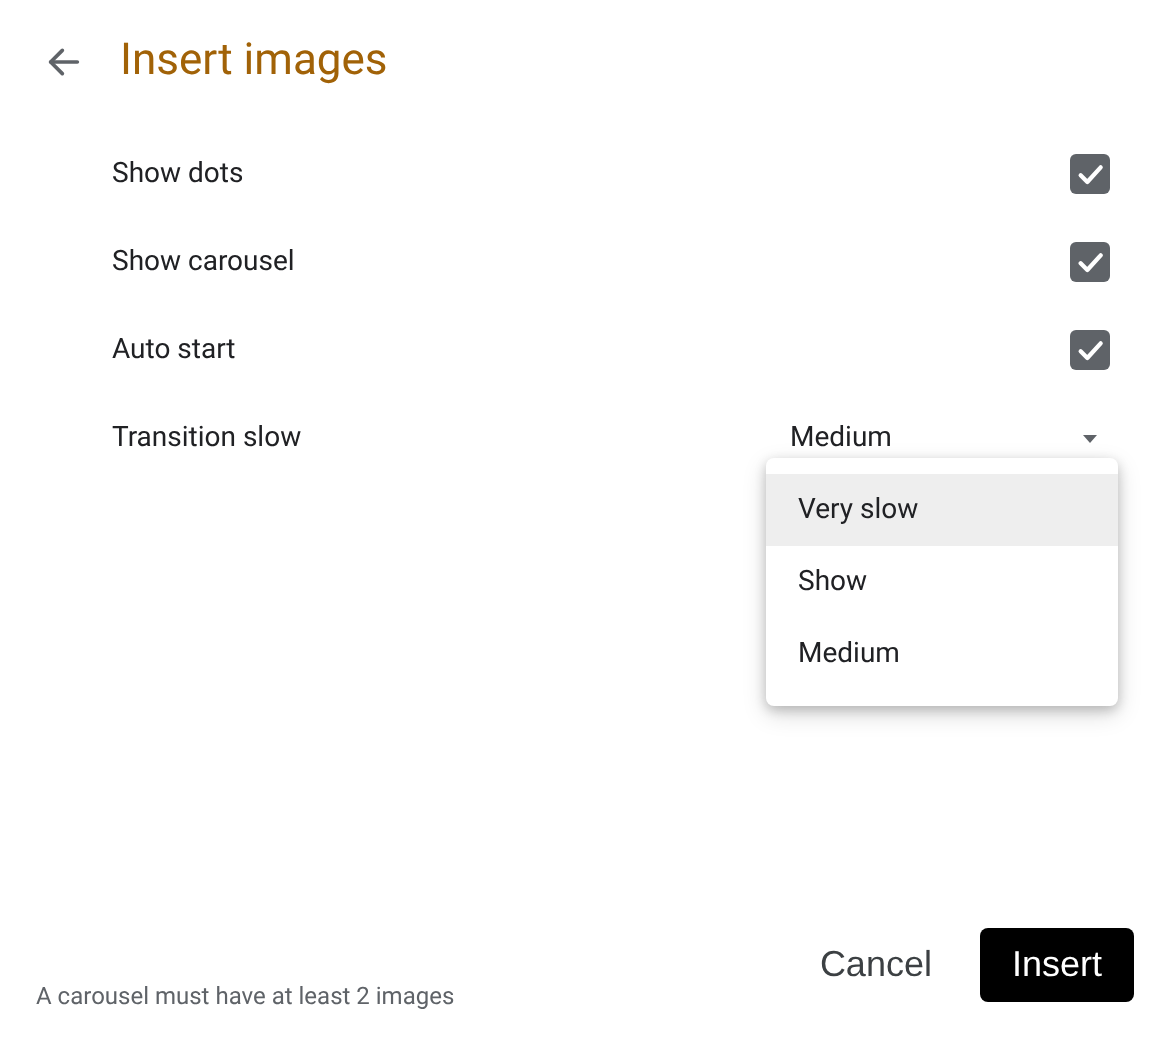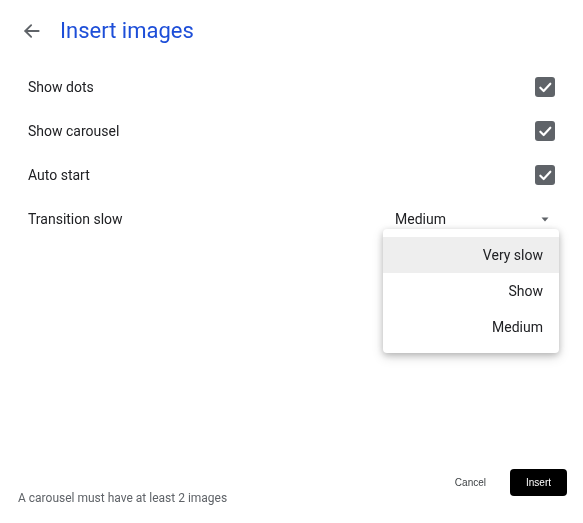--- a/index.html
+++ b/index.html
@@ -26,34 +26,35 @@
       height: 24px;
       display: flex;
       align-items: center;
       justify-content: center;
       cursor: pointer;
       color: #5f6368;
     }
     .title {
       font-size: 22px;
       font-weight: 400;
-      color: #1d4ed8;
+      color: #a16207;
     }
     .content {
       padding: 4px 28px 0 28px;
     }
     .row {
       display: flex;
       align-items: center;
       justify-content: space-between;
       height: 44px;
     }
     .row-label {
       font-size: 14px;
       color: #202124;
+      margin-left: 28px;
     }
     .checkbox {
       width: 20px;
       height: 20px;
       border-radius: 3px;
       background: #5f6368;
       display: flex;
       align-items: center;
       justify-content: center;
       cursor: pointer;
@@ -80,21 +81,20 @@
     .dropdown {
       position: absolute;
       top: 229px;
       right: 24px;
       width: 176px;
       background: #fff;
       box-shadow: 0 2px 6px rgba(0,0,0,0.2), 0 4px 12px rgba(0,0,0,0.15);
       border-radius: 4px;
       padding: 8px 0;
       z-index: 10;
-      text-align: right;
     }
     .dropdown-item {
       padding: 10px 16px;
       font-size: 14px;
       color: #202124;
       cursor: pointer;
     }
     .dropdown-item.highlighted {
       background: #eeeeee;
     }
@@ -112,21 +112,21 @@
       font-size: 12px;
       color: #5f6368;
       margin-top: 32px;
     }
     .footer-actions {
       display: flex;
       align-items: center;
       gap: 8px;
     }
     .btn {
-      font-size: 10px;
+      font-size: 18px;
       font-weight: 500;
       padding: 8px 16px;
       border-radius: 4px;
       cursor: pointer;
       border: none;
       background: transparent;
     }
     .btn-cancel {
       color: #3c4043;
     }

